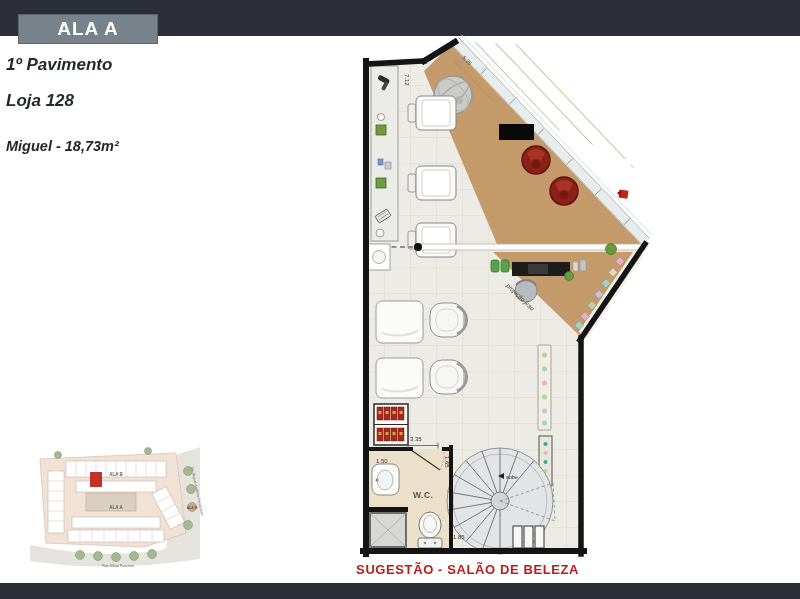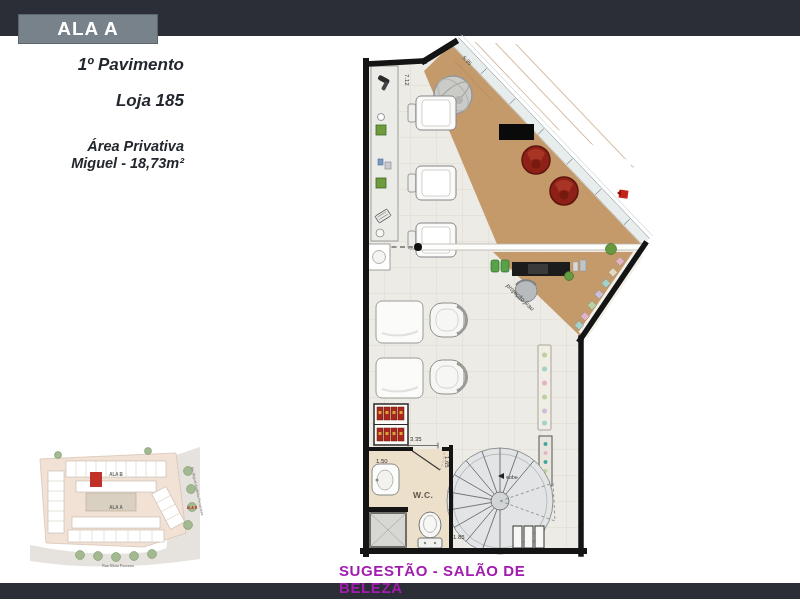--- a/index.html
+++ b/index.html
@@ -9,49 +9,48 @@
   }
   .top-band{position:absolute;left:0;top:0;width:800px;height:36px;background:#2b2e37;}
   .bottom-band{position:absolute;left:0;top:583px;width:800px;height:16px;background:#2b2e37;}
   .ala-box{
     position:absolute;left:18px;top:14px;width:140px;height:30px;
     background:#78828a;border:1px solid #5c666d;box-sizing:border-box;
     display:flex;align-items:center;justify-content:center;
     color:#ffffff;font-weight:bold;font-size:19px;letter-spacing:1px;
   }
   .info{
-    position:absolute;left:6px;top:54px;width:178px;text-align:right;
+    position:absolute;left:6px;top:54px;width:178px;text-align:left;
     color:#23272e;font-style:italic;font-weight:bold;
   }
   .info .big{font-size:17px;margin:0 0 4px 0;line-height:22px;}
   .info .big2{font-size:17px;margin:14px 0 0 0;line-height:22px;}
   .info .area{margin-top:26px;font-size:14.5px;line-height:17px;}
   .caption{
-    position:absolute;left:339px;top:562px;width:240px;text-align:left;
-    font-size:15px;font-weight:bold;letter-spacing:.6px;color:#a21caf;
+    position:absolute;left:339px;top:562px;width:240px;text-align:right;
+    font-size:13px;font-weight:bold;letter-spacing:.6px;color:#b91c1c;
   }
   .planwrap{position:absolute;left:358px;top:33px;width:310px;height:530px;}
   .siteplanwrap{position:absolute;left:28px;top:441px;width:176px;height:136px;}
   svg text{font-family:"Liberation Sans",sans-serif;}
 </style>
 </head>
 <body>
 
 <div class="top-band"></div>
 <div class="bottom-band"></div>
 
 <div class="ala-box">
   <span>ALA A</span>
 </div>
 
 <div class="info">
   <div class="big">1º Pavimento</div>
-  <div class="big2">Loja 185</div>
+  <div class="big2">Loja 128</div>
   <div class="area">
-    <div>Área Privativa</div>
     <div>Miguel - 18,73m²</div>
   </div>
 </div>
 
 <div class="planwrap">
 <svg width="310" height="530" viewBox="0 0 310 530">
   <defs>
     <pattern id="tiles" width="26" height="26" patternUnits="userSpaceOnUse">
       <path d="M26,0 L0,0 L0,26" fill="none" stroke="#ddd9d0" stroke-width="1"></path>
     </pattern>

